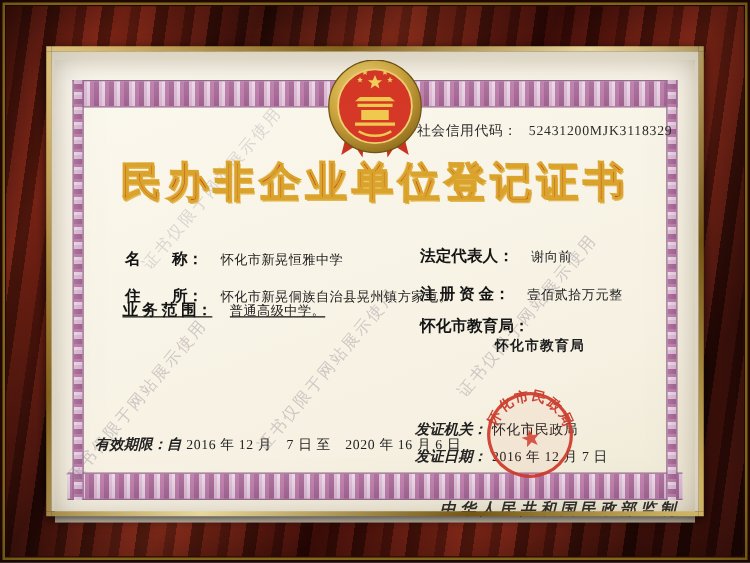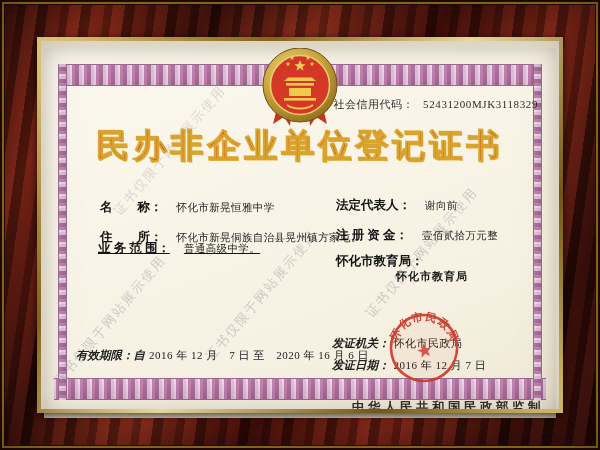--- a/index.html
+++ b/index.html
@@ -63,21 +63,21 @@
   .bline{position:absolute;z-index:2;font-size:11.5px;font-weight:bold;font-style:italic;color:#222;white-space:nowrap;}
   .bline .val{font-style:normal;font-weight:normal;font-size:11px;margin-left:4px;letter-spacing:.5px;}
   .validity{left:32px;top:300px;}
   .issuer{left:288px;top:288px;}
   .idate{left:288px;top:310px;}
   
   .seal{position:absolute;left:342px;top:262px;width:76px;height:76px;z-index:4;
     transform:rotate(-12deg);opacity:.92;}
   
   .footer{position:absolute;top:351px;left:308px;right:-10px;z-index:2;white-space:nowrap;
-    font-size:12.5px;font-weight:bold;letter-spacing:3.5px;color:#33302a;}
+    font-size:12.5px;font-weight:bold;font-style:italic;letter-spacing:3.5px;color:#33302a;}
   
   .wm{position:absolute;z-index:2;color:rgba(150,138,152,.42);font-size:13px;letter-spacing:2px;
     white-space:nowrap;transform:rotate(-50deg);transform-origin:left top;pointer-events:none;}
   .wm1{left:6px;top:330px;}
   .wm2{left:158px;top:305px;}
   .wm3{left:318px;top:262px;}
   .wm4{left:66px;top:160px;color:rgba(150,138,152,.3);}
 </style>
 </head>
 <body>

